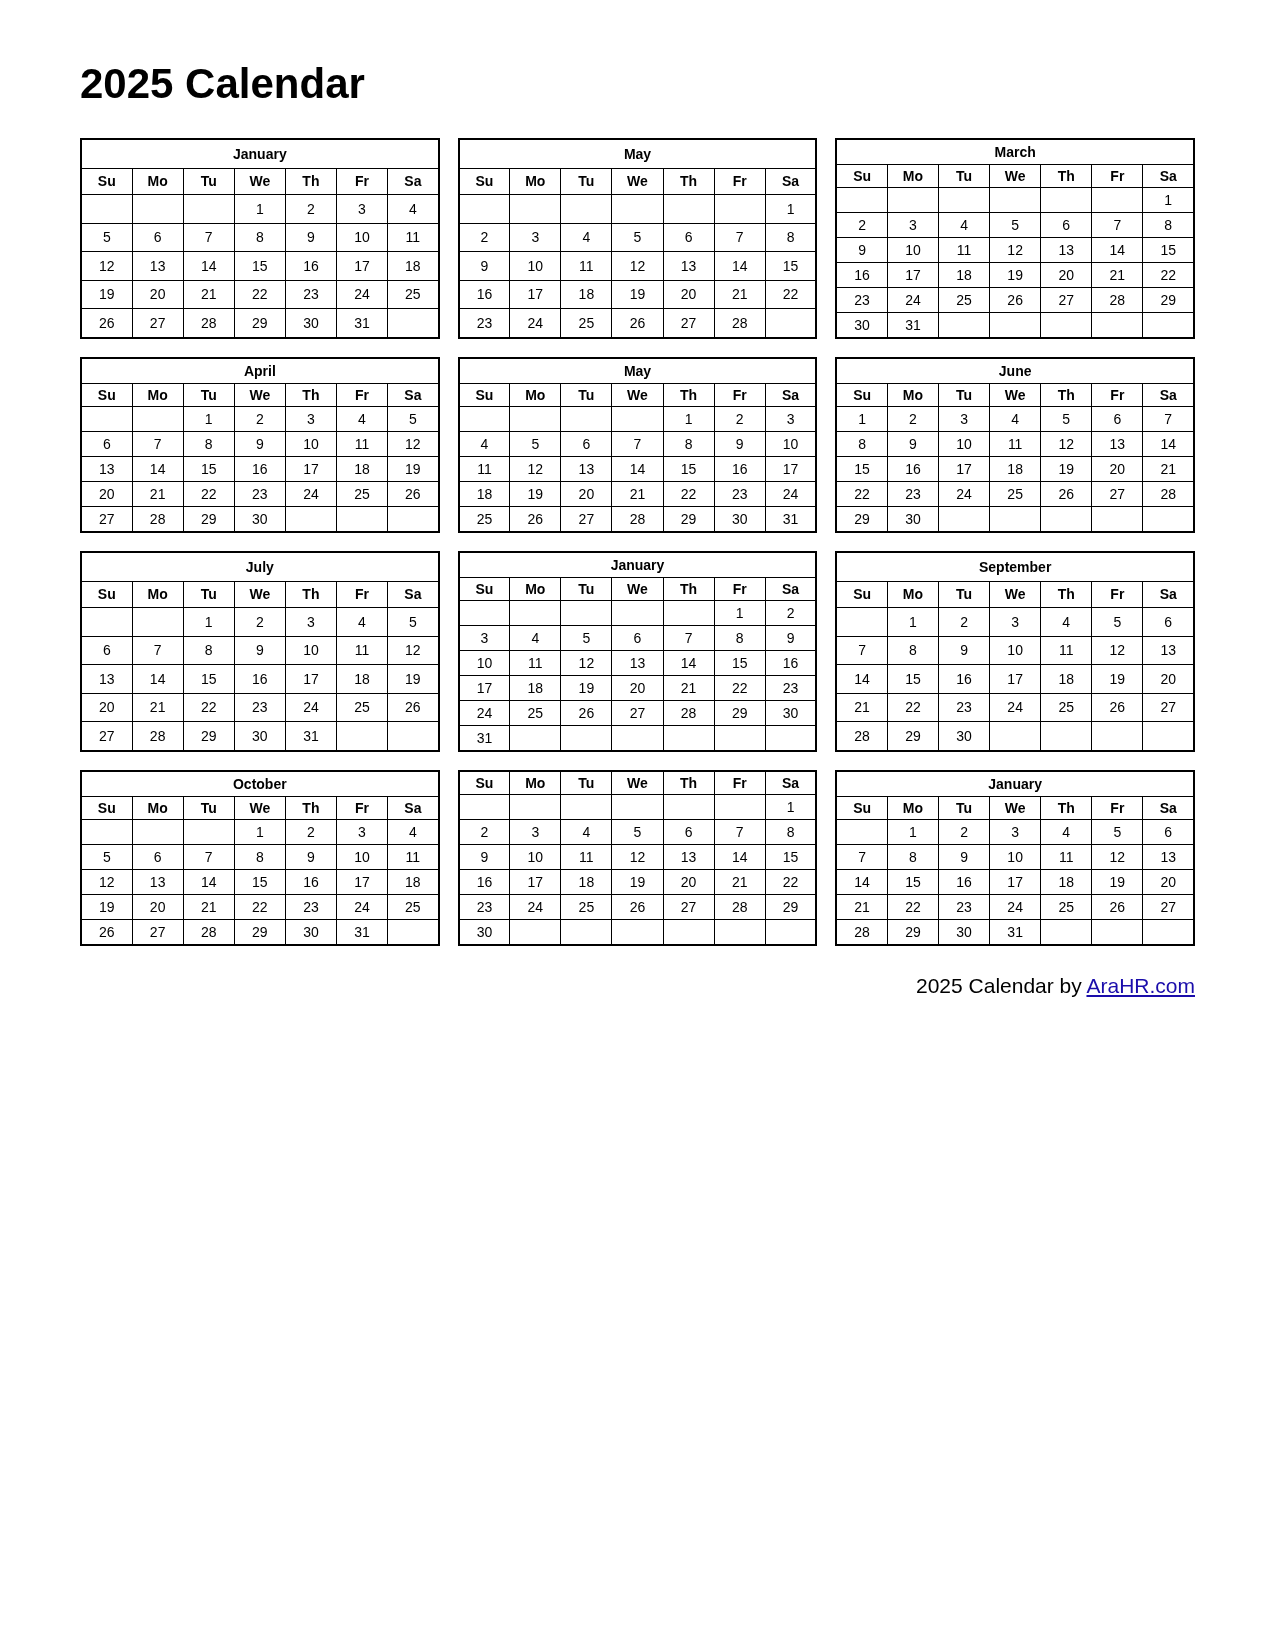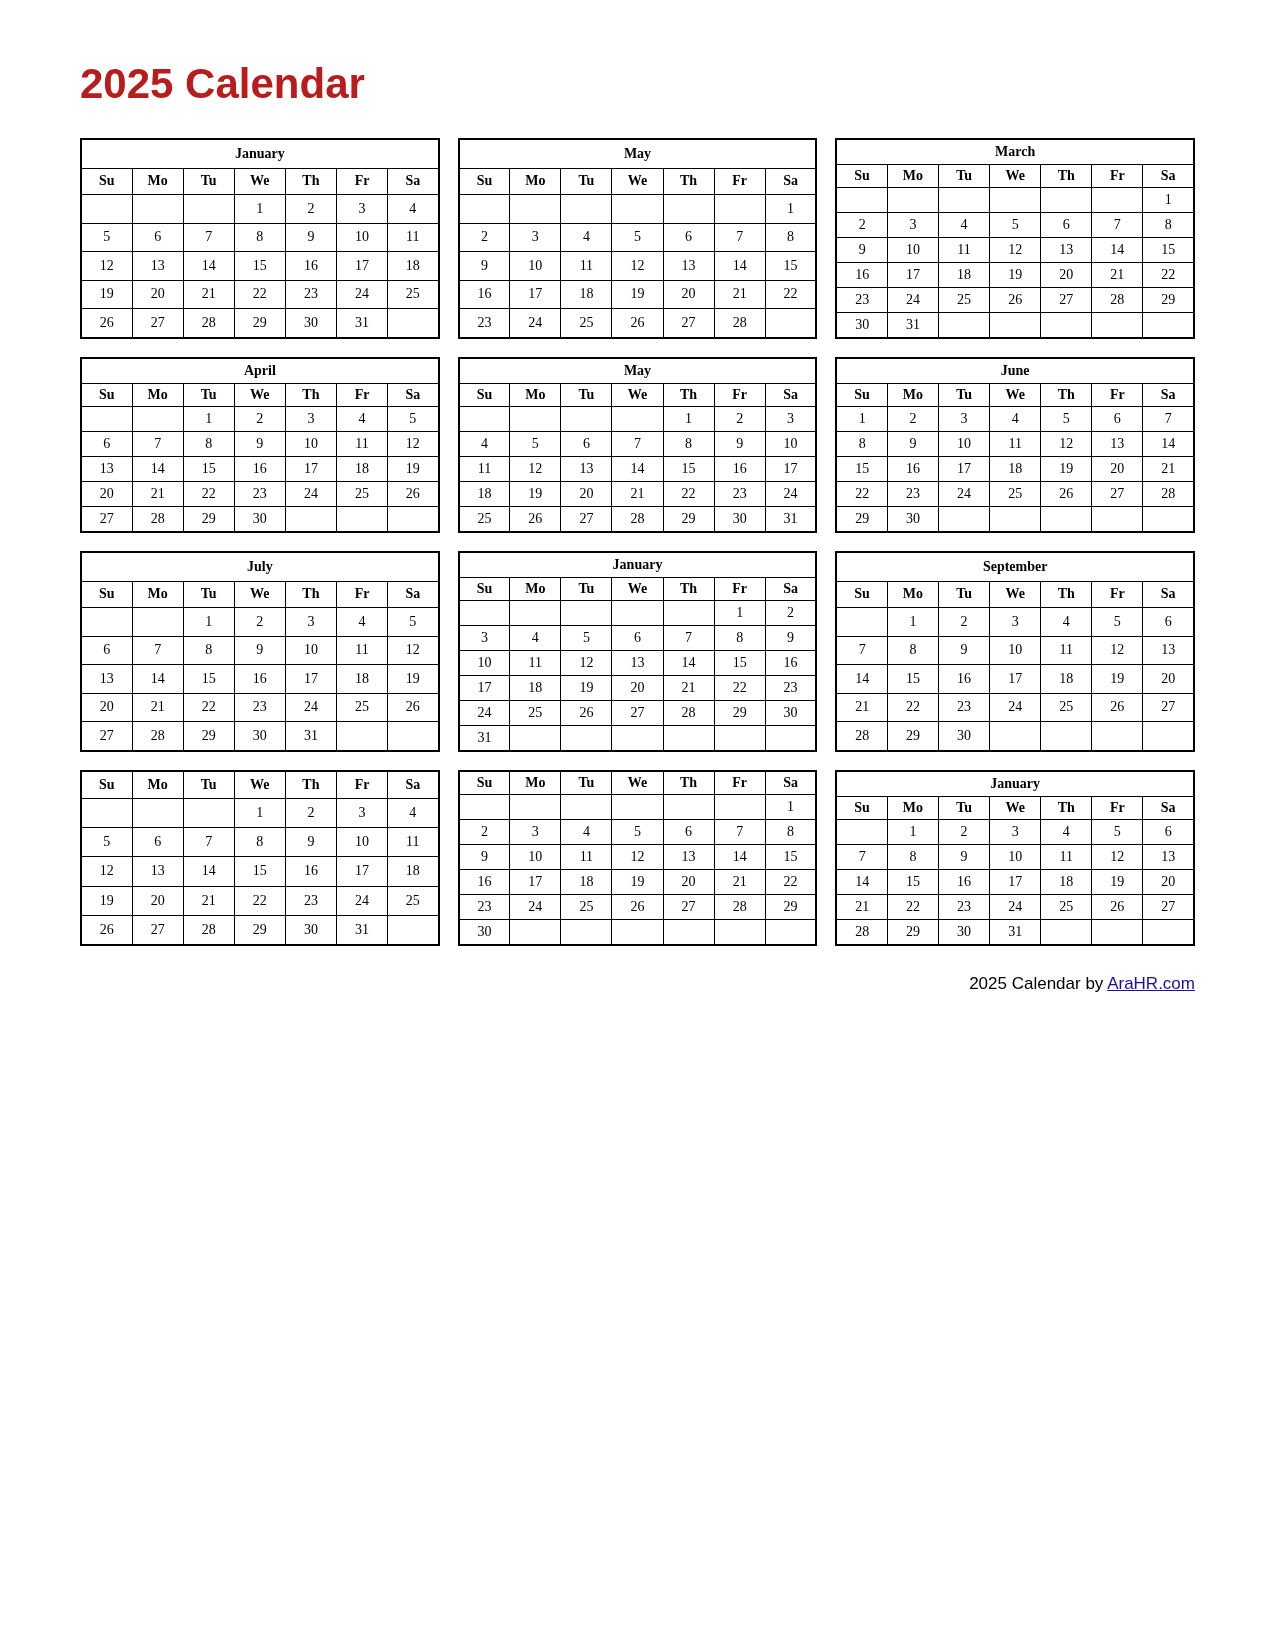--- a/index.html
+++ b/index.html
@@ -7,32 +7,31 @@
       background: #fff;
       font-family: Arial, sans-serif;
       width: 1275px;
       min-height: 1650px;
       padding: 60px 80px;
     }
     h1 {
       font-size: 42px;
       font-weight: bold;
       margin-bottom: 30px;
-      color: #b91c1c;
+      color: #000000;
     }
     .calendar-grid {
       display: grid;
       grid-template-columns: repeat(3, 1fr);
       gap: 18px 18px;
     }
     .month-table {
       border-collapse: collapse;
       width: 100%;
       border: 2px solid #000;
-      font-family: Liberation Serif, serif;
     }
     .month-title {
       text-align: center;
       font-size: 18px;
       font-weight: bold;
       padding: 6px 0;
       background: #fff;
       border-bottom: 2px solid #000;
     }
     .month-table th {
@@ -51,21 +50,21 @@
       padding: 4px 2px;
       min-width: 30px;
       min-height: 24px;
     }
     .month-table td.empty {
       background: #fff;
     }
     .footer {
       text-align: right;
       margin-top: 28px;
-      font-size: 17px;
+      font-size: 21px;
       color: #000;
     }
     .footer a {
       color: #1a0dab;
       text-decoration: underline;
     }
   </style>
 </head>
 <body>
 
@@ -635,20 +634,23 @@
           <td class="empty"></td>
           <td class="empty"></td>
           <td class="empty"></td>
           <td class="empty"></td>
         </tr>
       </tbody>
     </table>
     <table class="month-table">
       <tbody>
         <tr>
+          <td colspan="7" class="month-title">October</td>
+        </tr>
+        <tr>
           <th>Su</th>
           <th>Mo</th>
           <th>Tu</th>
           <th>We</th>
           <th>Th</th>
           <th>Fr</th>
           <th>Sa</th>
         </tr>
         <tr>
           <td class="empty"></td>

